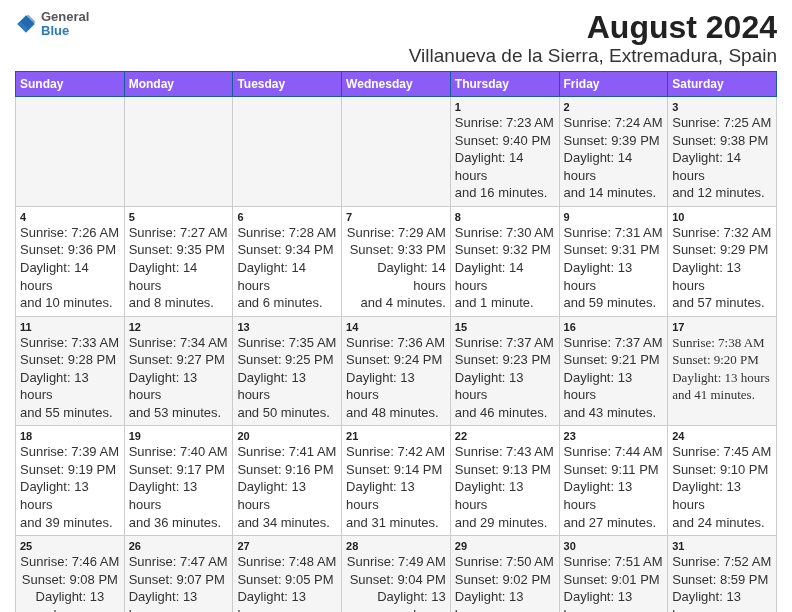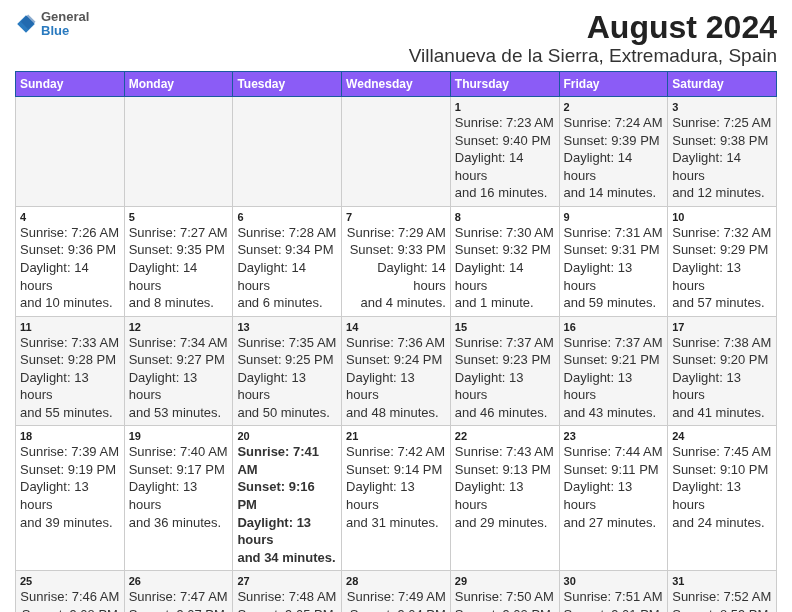--- a/index.html
+++ b/index.html
@@ -256,21 +256,21 @@
           </td>
           <td>
             <span class="day-num">16</span>
             <div class="day-info" style="white-space: pre-line;">Sunrise: 7:37 AM
 Sunset: 9:21 PM
 Daylight: 13 hours
 and 43 minutes.</div>
           </td>
           <td>
             <span class="day-num">17</span>
-            <div class="day-info" style="white-space: pre-line;">Sunrise: 7:38 AM
+            <div class="day-info" style="white-space: pre-line; font-family: Liberation Serif, serif;">Sunrise: 7:38 AM
 Sunset: 9:20 PM
 Daylight: 13 hours
 and 41 minutes.</div>
           </td>
         </tr>
         <tr>
           <td>
             <span class="day-num">18</span>
             <div class="day-info" style="white-space: pre-line;">Sunrise: 7:39 AM
 Sunset: 9:19 PM
@@ -279,21 +279,21 @@
           </td>
           <td>
             <span class="day-num">19</span>
             <div class="day-info" style="white-space: pre-line;">Sunrise: 7:40 AM
 Sunset: 9:17 PM
 Daylight: 13 hours
 and 36 minutes.</div>
           </td>
           <td>
             <span class="day-num">20</span>
-            <div class="day-info" style="white-space: pre-line; font-weight: bold;">Sunrise: 7:41 AM
+            <div class="day-info" style="white-space: pre-line;">Sunrise: 7:41 AM
 Sunset: 9:16 PM
 Daylight: 13 hours
 and 34 minutes.</div>
           </td>
           <td>
             <span class="day-num">21</span>
             <div class="day-info" style="white-space: pre-line;">Sunrise: 7:42 AM
 Sunset: 9:14 PM
 Daylight: 13 hours
 and 31 minutes.</div>

